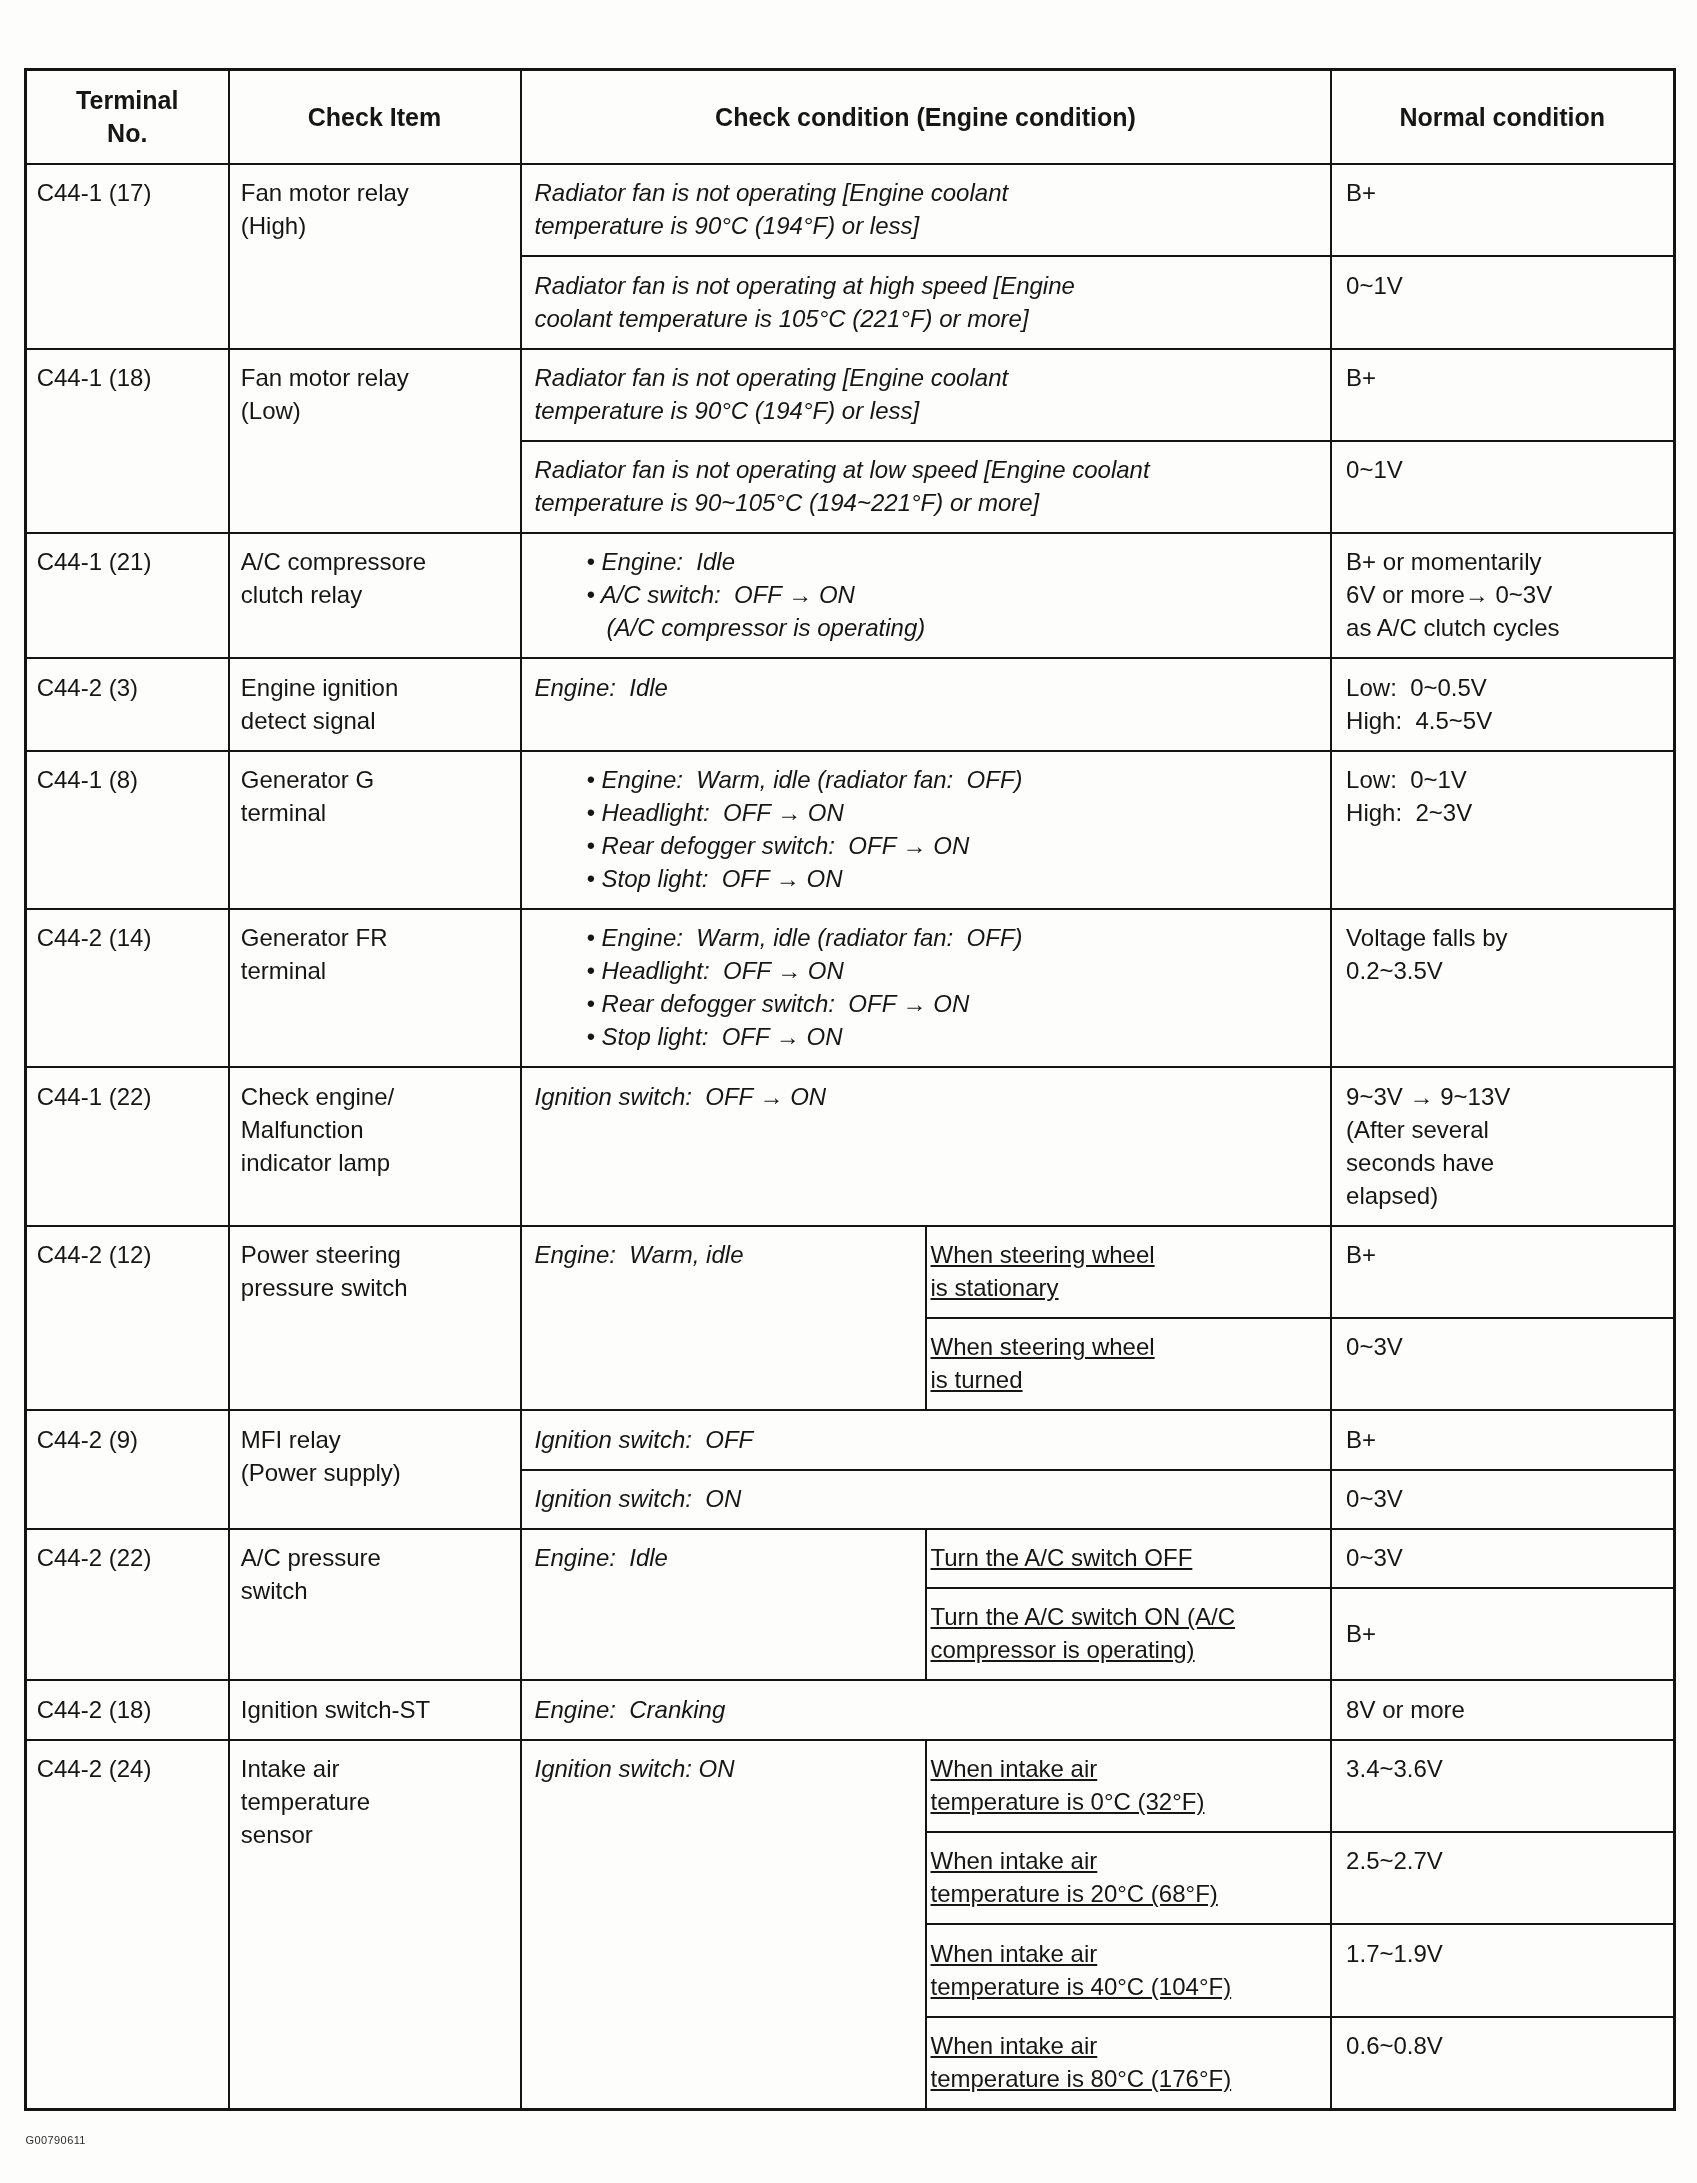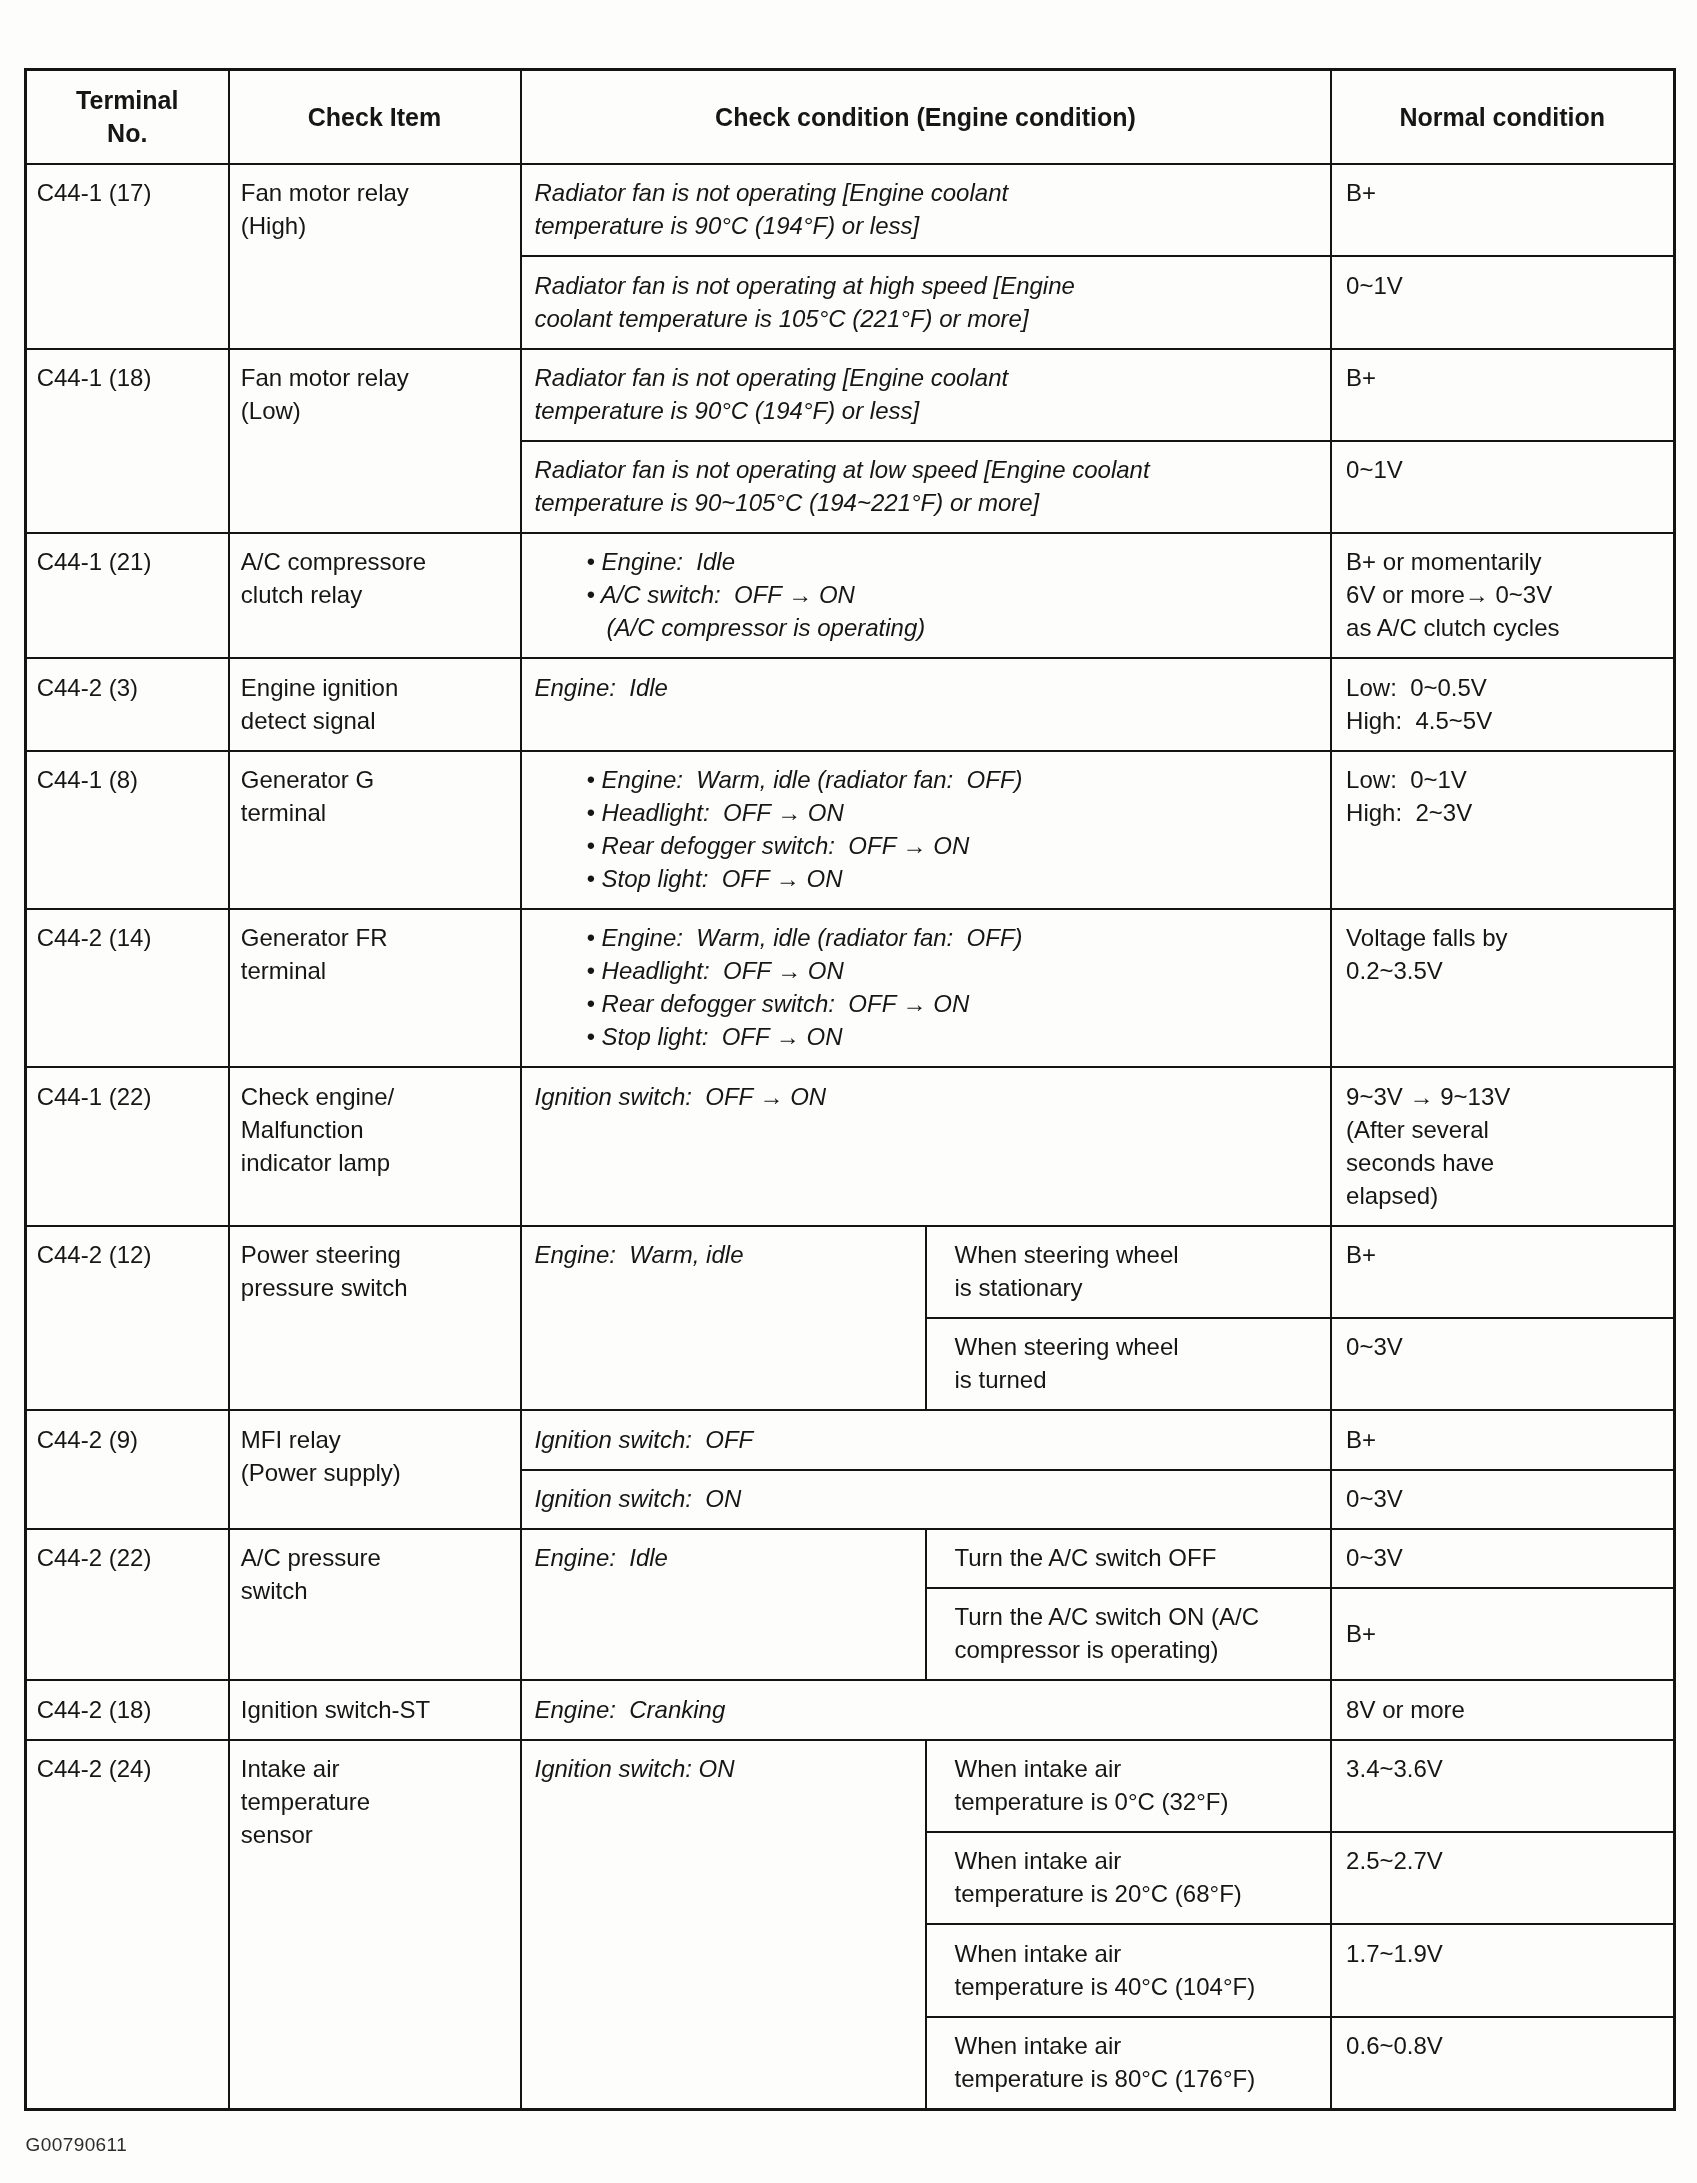--- a/index.html
+++ b/index.html
@@ -38,26 +38,26 @@
     vertical-align: middle;
     padding: 13px 8px;
   }
   .check-table td {
     padding: 11.3px 13px 13px 13px;
   }
   td.c-term { padding-left: 9.7px; }
   td.c-item { padding-left: 11.3px; }
   td.c-cond { padding-left: 13px; font-style: italic; }
   td.c-cond.indent { padding-left: 65px; }
-  td.c-sub  { padding-left: 28px; }
+  td.c-sub  { padding-left: 4px; text-decoration: underline; }
   td.c-norm { padding-left: 14.6px; }
   td.v-mid  { vertical-align: middle; }
   .figure-id {
     margin: 23px 0 0 1.6px;
-    font-size: 19px;
+    font-size: 11px;
     letter-spacing: 0.4px;
     color: #2c2c2c;
   }
 </style>
 </head>
 <body>
 
 <div class="page">
 
   <table class="check-table">

